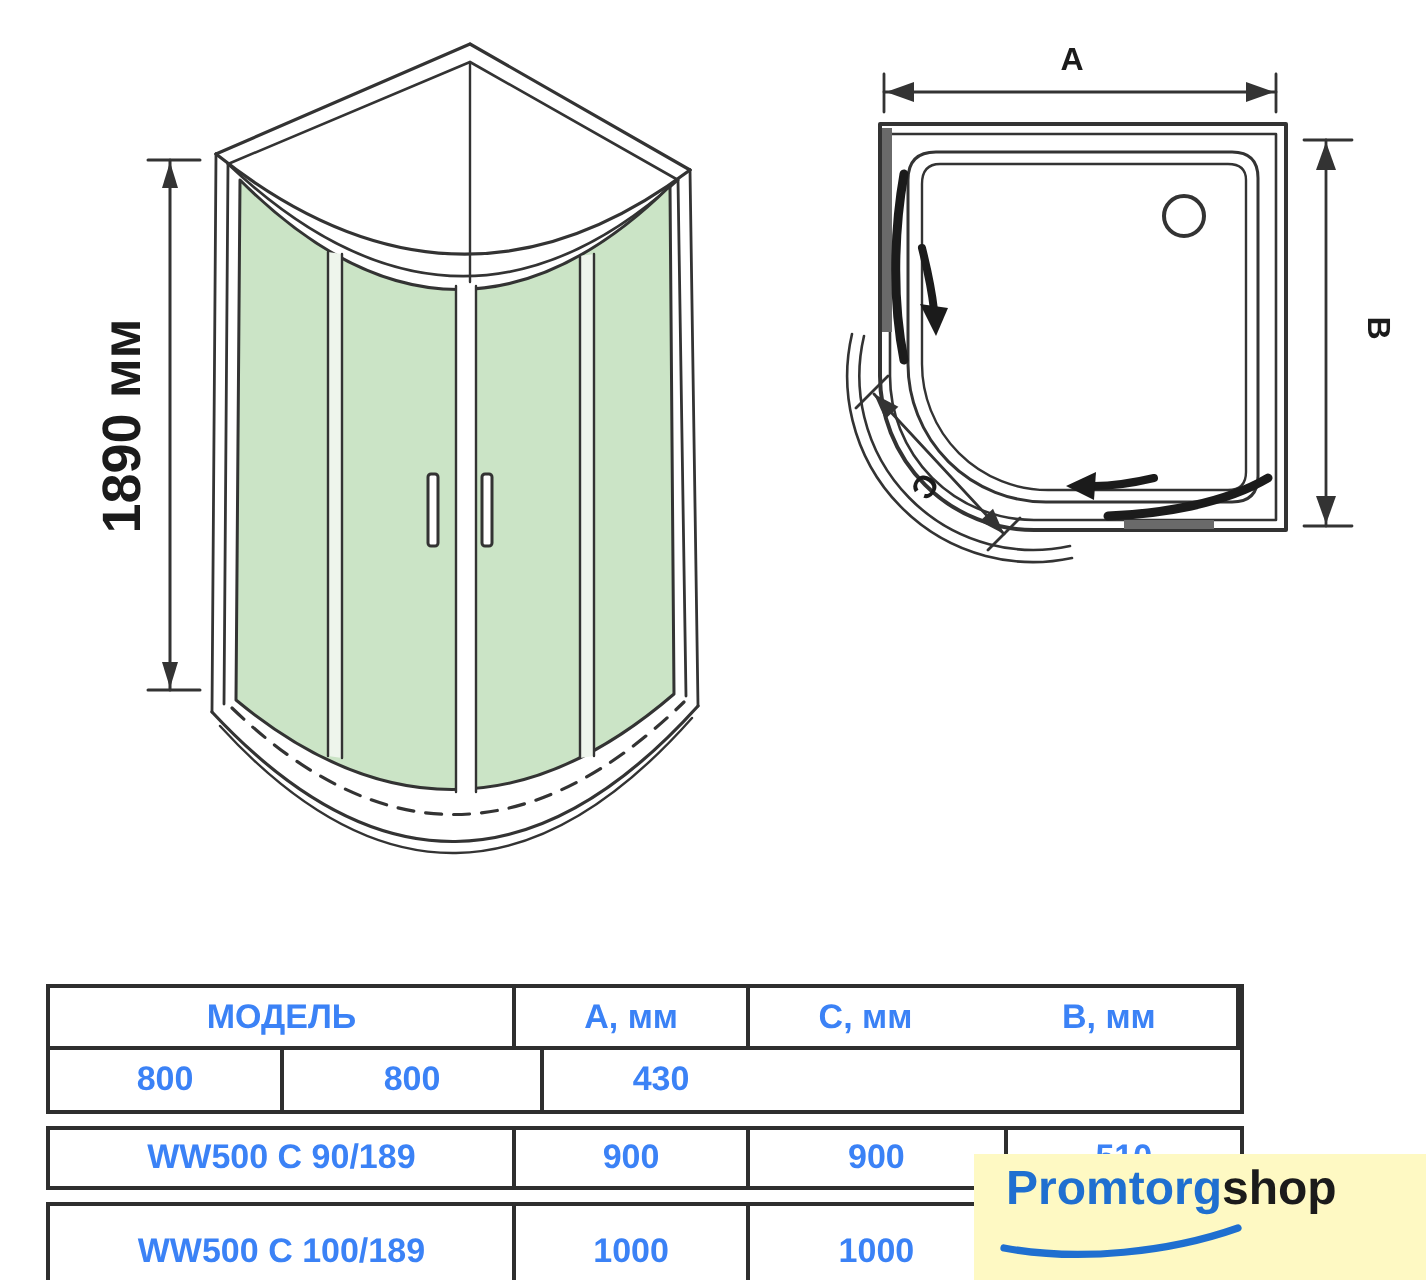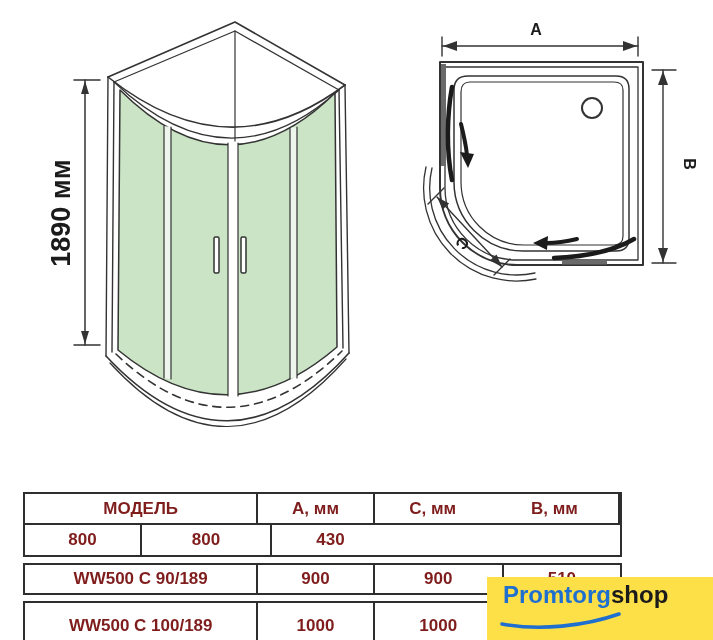--- a/index.html
+++ b/index.html
@@ -3,31 +3,31 @@
 <meta charset="utf-8">
 <style>
   html,body{margin:0;padding:0;background:#ffffff;}
   .canvas{position:relative;width:713px;height:640px;background:#ffffff;overflow:hidden;
           font-family:"Liberation Sans", sans-serif;}
   .diagrams{position:absolute;left:0;top:0;}
   
   .trow{position:absolute;left:23px;width:599px;display:flex;box-sizing:border-box;
         border:2px solid #2e2e2e;background:#fff;}
   .tcell{box-sizing:border-box;display:flex;align-items:center;justify-content:center;
-         font-weight:bold;color:#7f1d1d;font-size:17px;white-space:nowrap;}
+         font-weight:bold;color:#3b82f6;font-size:17px;white-space:nowrap;}
   .tcell.c1{width:235px;border-right:2px solid #2e2e2e;}
   .tcell.c2{width:117px;border-right:2px solid #2e2e2e;}
   .tcell.c3{width:130px;border-right:2px solid #2e2e2e;}
   .tcell.c4{width:117px;}
   #thead{top:492px;height:33px;}
   #trow1{top:523px;height:34px;}
   #trow2{top:563px;height:32px;}
   #trow3{top:601px;height:50px;}
   
-  .overlay{position:absolute;left:487px;top:577px;width:226px;height:63px;background:#fde047;}
+  .overlay{position:absolute;left:487px;top:577px;width:226px;height:63px;background:#fef9c3;}
   .logo{position:absolute;left:16px;top:4px;font-size:24px;font-weight:bold;letter-spacing:0px;}
   .logo .p1{color:#1f6fd0;}
   .logo .p2{color:#1b1b1b;}
   .swoosh{position:absolute;left:13px;top:34px;}
   svg text{font-family:"Liberation Sans", sans-serif;}
 </style>
 </head>
 <body>
 
 <div class="canvas">

